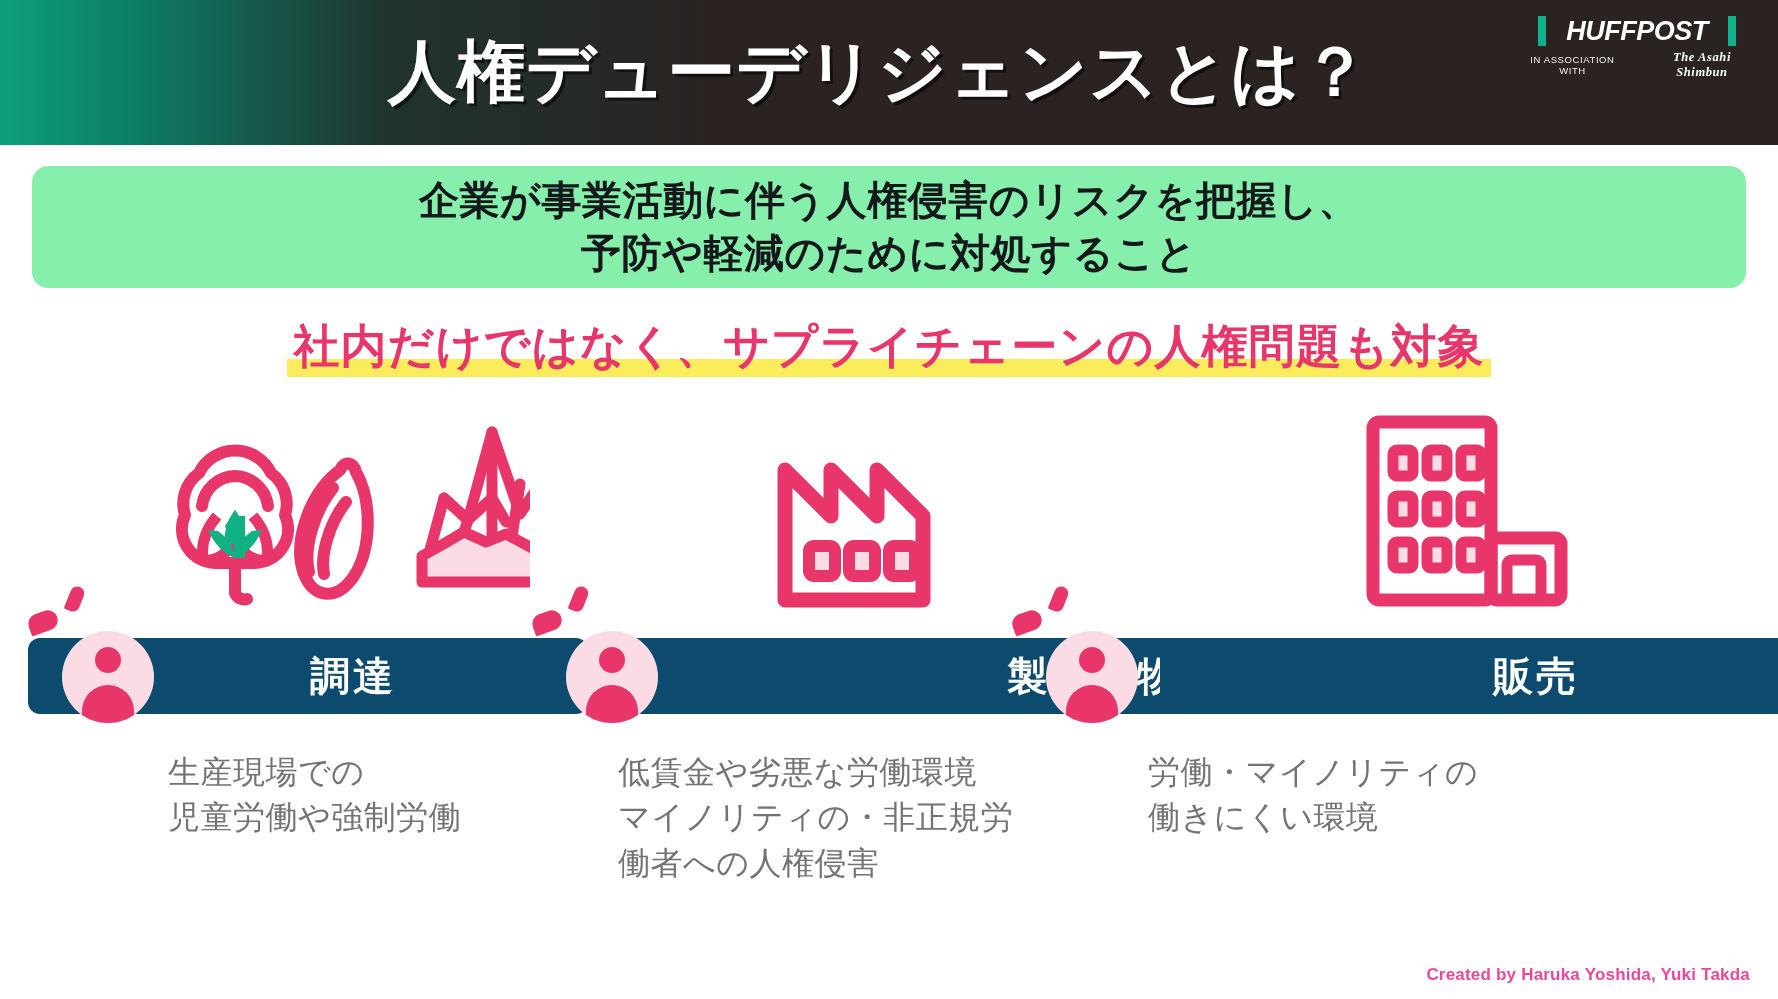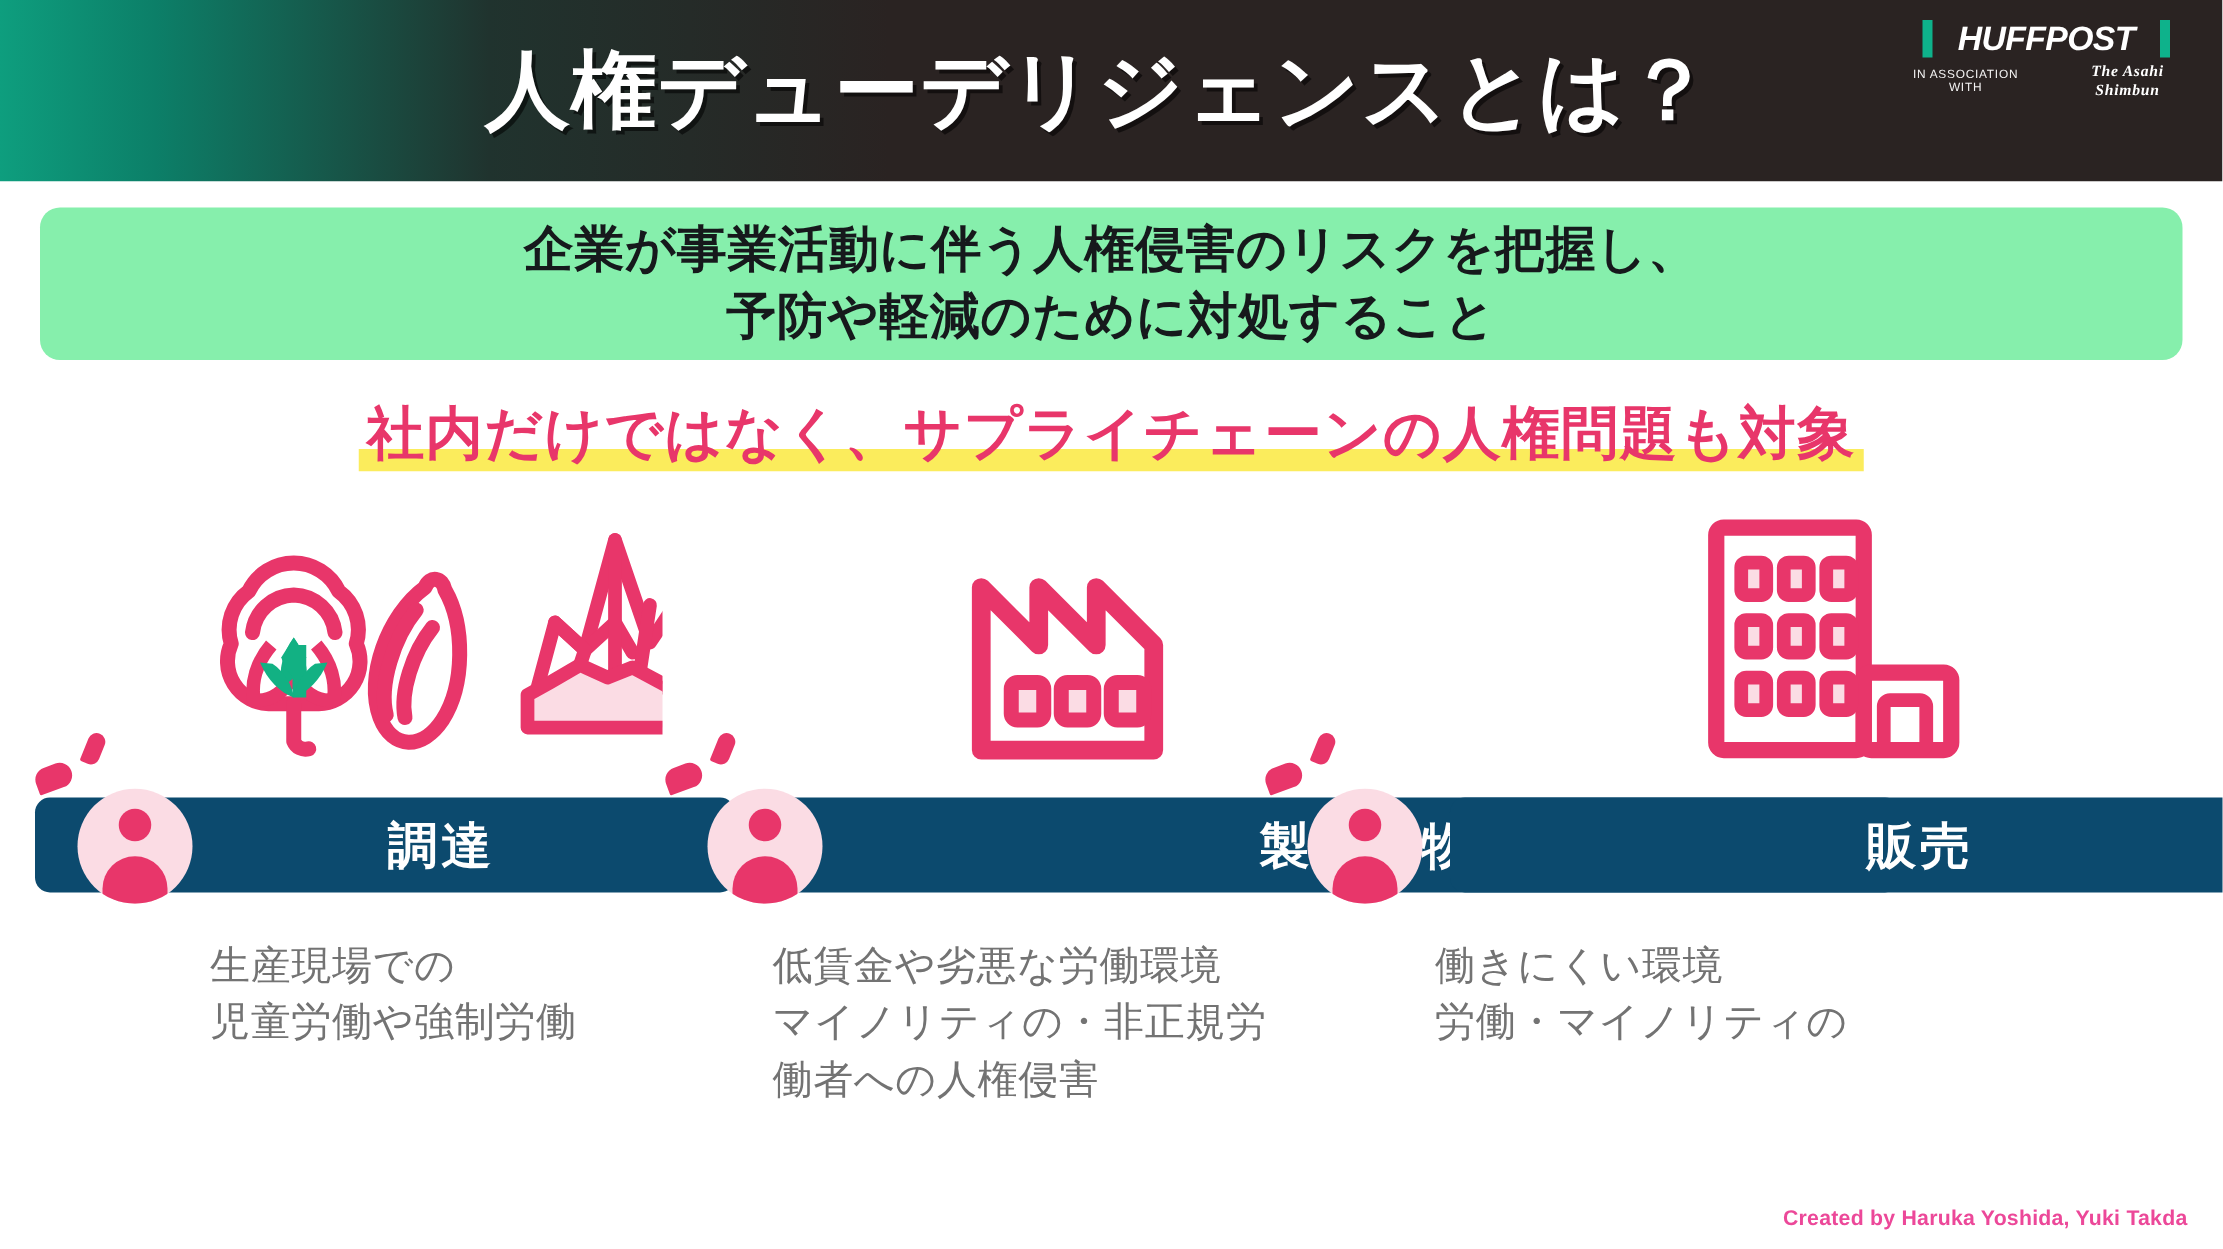--- a/index.html
+++ b/index.html
@@ -287,18 +287,18 @@
   <div class="desc desc-a">
     <div>生産現場での</div>
     <div>児童労働や強制労働</div>
   </div>
   <div class="desc desc-b">
     <div>低賃金や劣悪な労働環境</div>
     <div>マイノリティの・非正規労</div>
     <div>働者への人権侵害</div>
   </div>
   <div class="desc desc-c">
+    <div>労働・マイノリティの</div>
     <div>働きにくい環境</div>
-    <div>労働・マイノリティの</div>
   </div>
 </div>
 
 <div class="credit">Created by Haruka Yoshida, Yuki Takda</div>
 
 </body></html>

